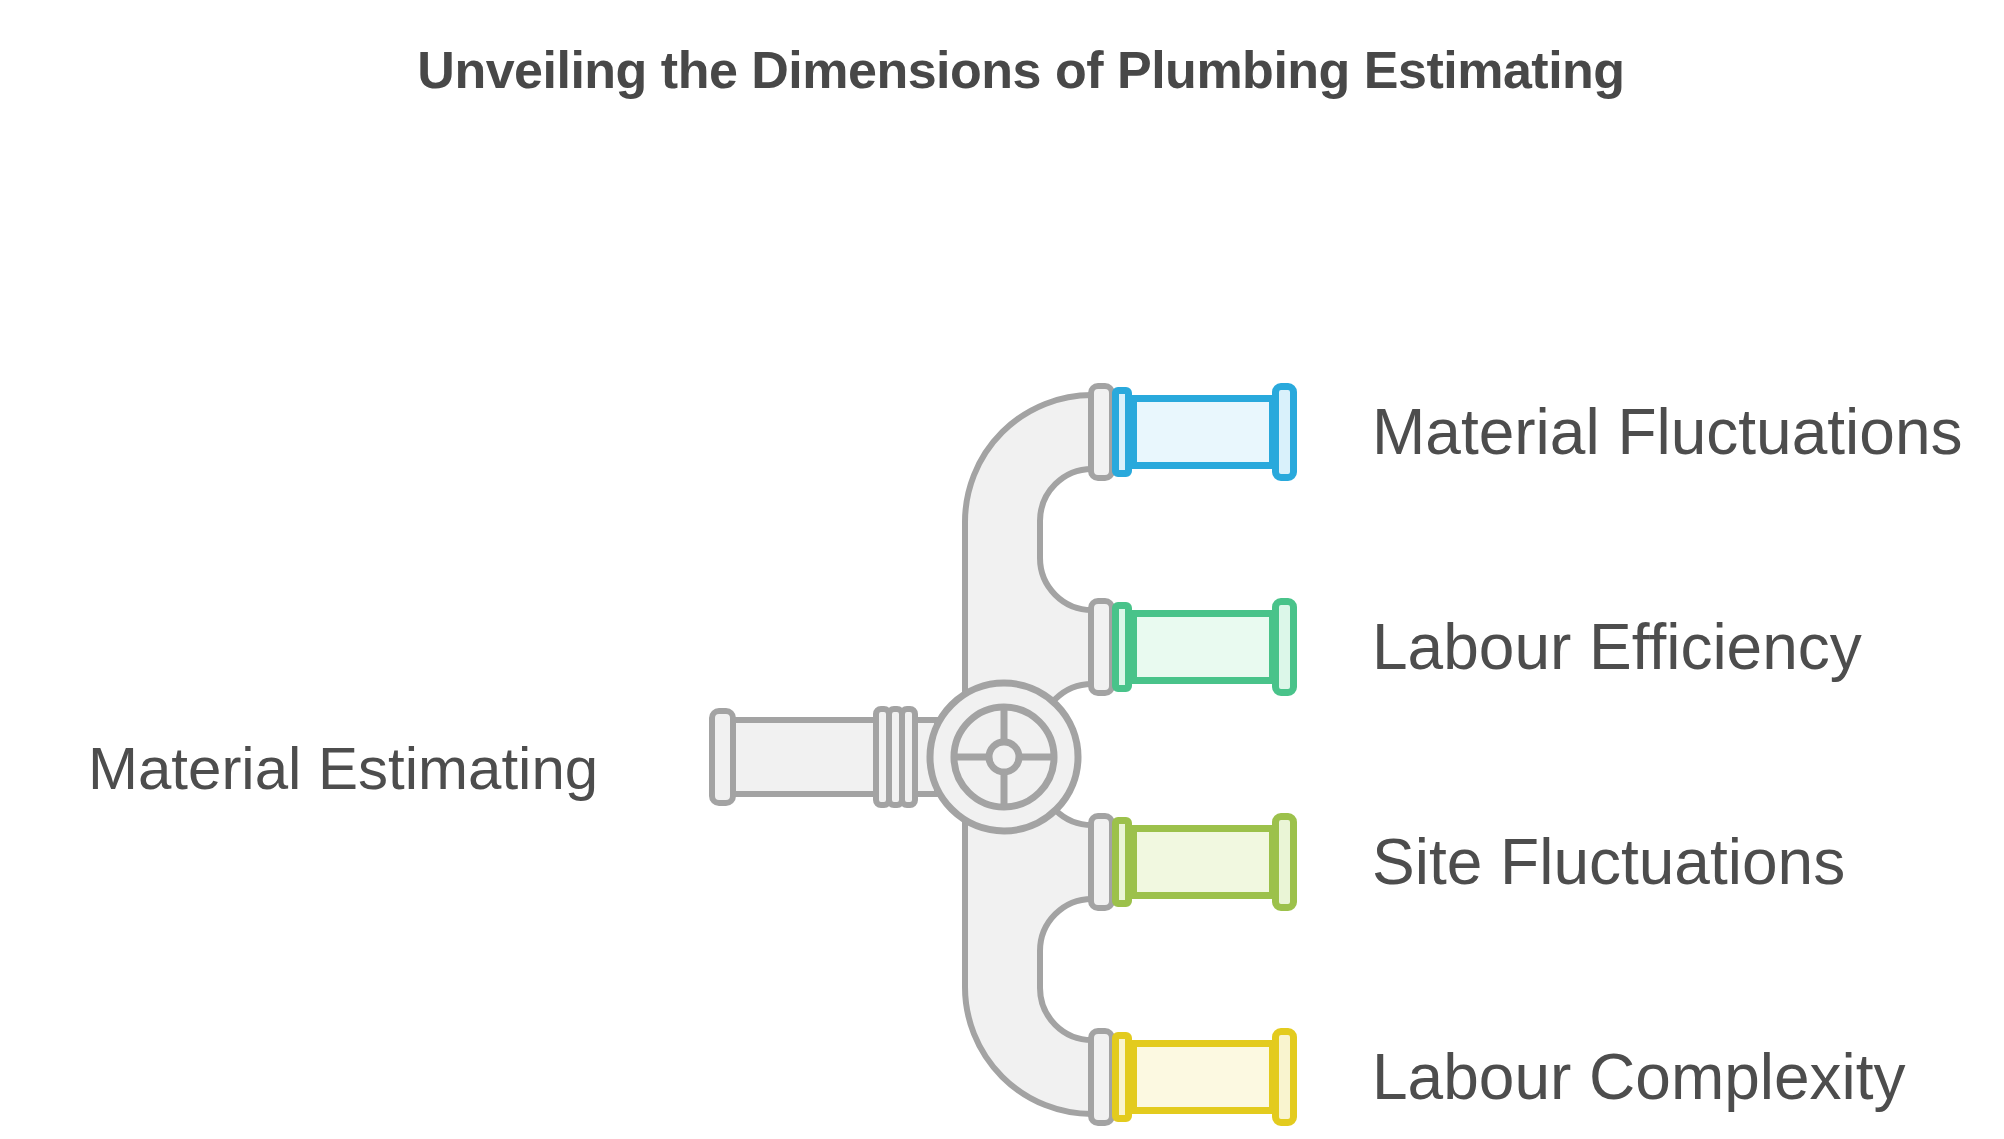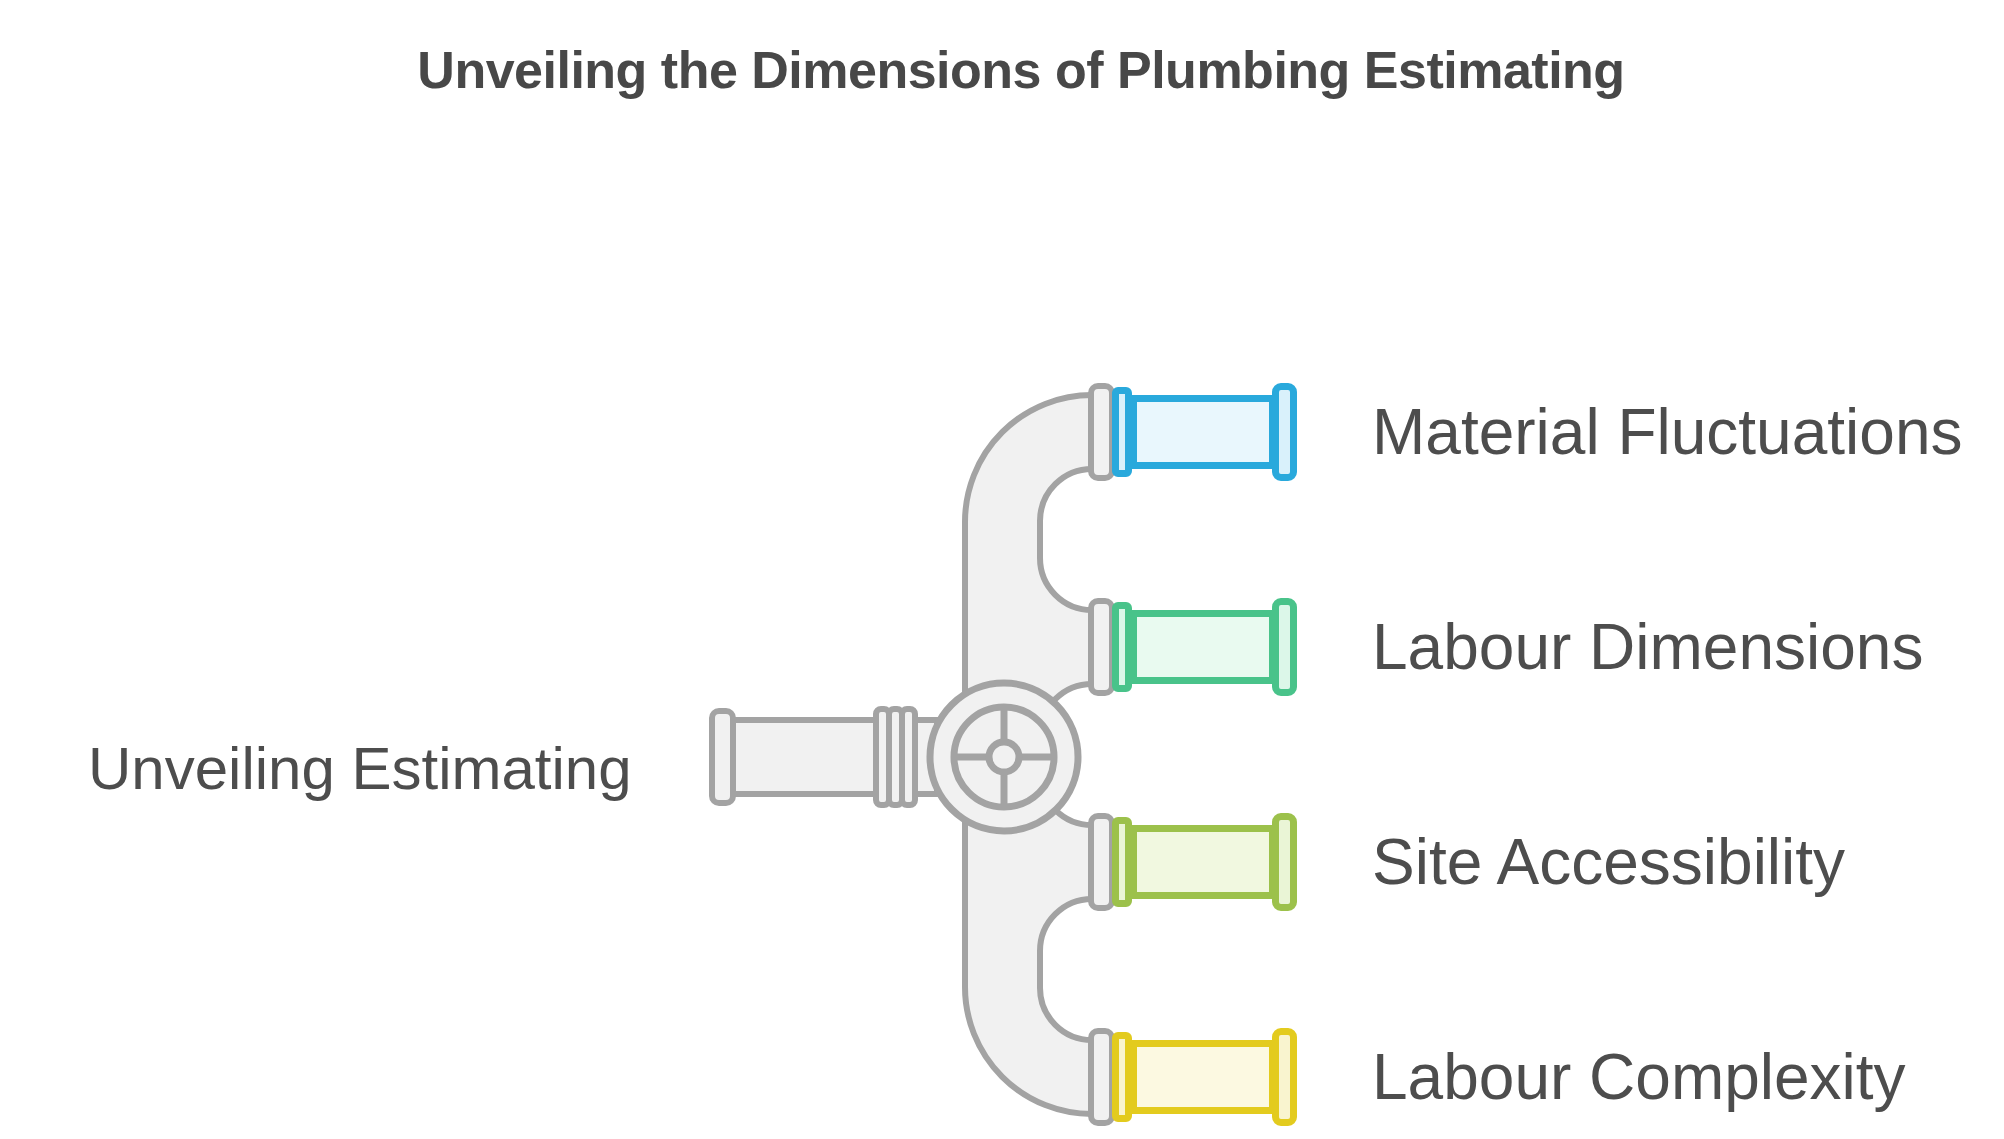--- a/index.html
+++ b/index.html
@@ -16,21 +16,21 @@
   .branch .flange-right{left:1272px;top:11px;width:25px;height:98px;border-radius:9px;}
   .branch .branch-label{position:absolute;left:1372px;top:26px;font-size:64px;line-height:68px;white-space:nowrap;}
 </style>
 </head>
 <body>
 
 <div class="canvas">
 
   <div class="title" style="color: rgb(72, 72, 72);">Unveiling the Dimensions of Plumbing Estimating</div>
 
-  <div class="root-label" style="color: rgb(77, 77, 77);">Unveiling Estimating</div>
+  <div class="root-label" style="color: rgb(77, 77, 77);">Material Estimating</div>
 
   <svg class="diagram-svg" width="2004" height="1139" viewBox="0 0 2004 1139">
     <g stroke-width="6" style="fill: rgb(241, 241, 241); stroke: rgb(163, 163, 163);">
 
       <path d="
         M 965 522
         A 127 127 0 0 1 1092 395
         L 1104 395 L 1104 469 L 1092 469
         A 52 52 0 0 0 1040 521
         L 1040 558
@@ -73,28 +73,28 @@
     <div class="pipe-piece pipe-body" style="border-color: rgb(41, 169, 220); background: rgb(233, 247, 253);"></div>
     <div class="pipe-piece flange-left" style="border-color: rgb(41, 169, 220); background: rgb(217, 241, 251);"></div>
     <div class="pipe-piece flange-right" style="border-color: rgb(41, 169, 220); background: rgb(217, 241, 251);"></div>
     <div class="branch-label" style="color: rgb(77, 77, 77);">Material Fluctuations</div>
   </div>
 
   <div class="branch" style="top:587px">
     <div class="pipe-piece pipe-body" style="border-color: rgb(73, 195, 138); background: rgb(233, 250, 240);"></div>
     <div class="pipe-piece flange-left" style="border-color: rgb(73, 195, 138); background: rgb(220, 247, 233);"></div>
     <div class="pipe-piece flange-right" style="border-color: rgb(73, 195, 138); background: rgb(220, 247, 233);"></div>
-    <div class="branch-label" style="color: rgb(77, 77, 77);">Labour Dimensions</div>
+    <div class="branch-label" style="color: rgb(77, 77, 77);">Labour Efficiency</div>
   </div>
 
   <div class="branch" style="top:802px">
     <div class="pipe-piece pipe-body" style="border-color: rgb(156, 193, 75); background: rgb(241, 248, 224);"></div>
     <div class="pipe-piece flange-left" style="border-color: rgb(156, 193, 75); background: rgb(234, 245, 214);"></div>
     <div class="pipe-piece flange-right" style="border-color: rgb(156, 193, 75); background: rgb(234, 245, 214);"></div>
-    <div class="branch-label" style="color: rgb(77, 77, 77);">Site Accessibility</div>
+    <div class="branch-label" style="color: rgb(77, 77, 77);">Site Fluctuations</div>
   </div>
 
   <div class="branch" style="top:1017px">
     <div class="pipe-piece pipe-body" style="border-color: rgb(227, 203, 30); background: rgb(252, 249, 225);"></div>
     <div class="pipe-piece flange-left" style="border-color: rgb(227, 203, 30); background: rgb(249, 244, 207);"></div>
     <div class="pipe-piece flange-right" style="border-color: rgb(227, 203, 30); background: rgb(249, 244, 207);"></div>
     <div class="branch-label" style="color: rgb(77, 77, 77);">Labour Complexity</div>
   </div>
 
 </div>

